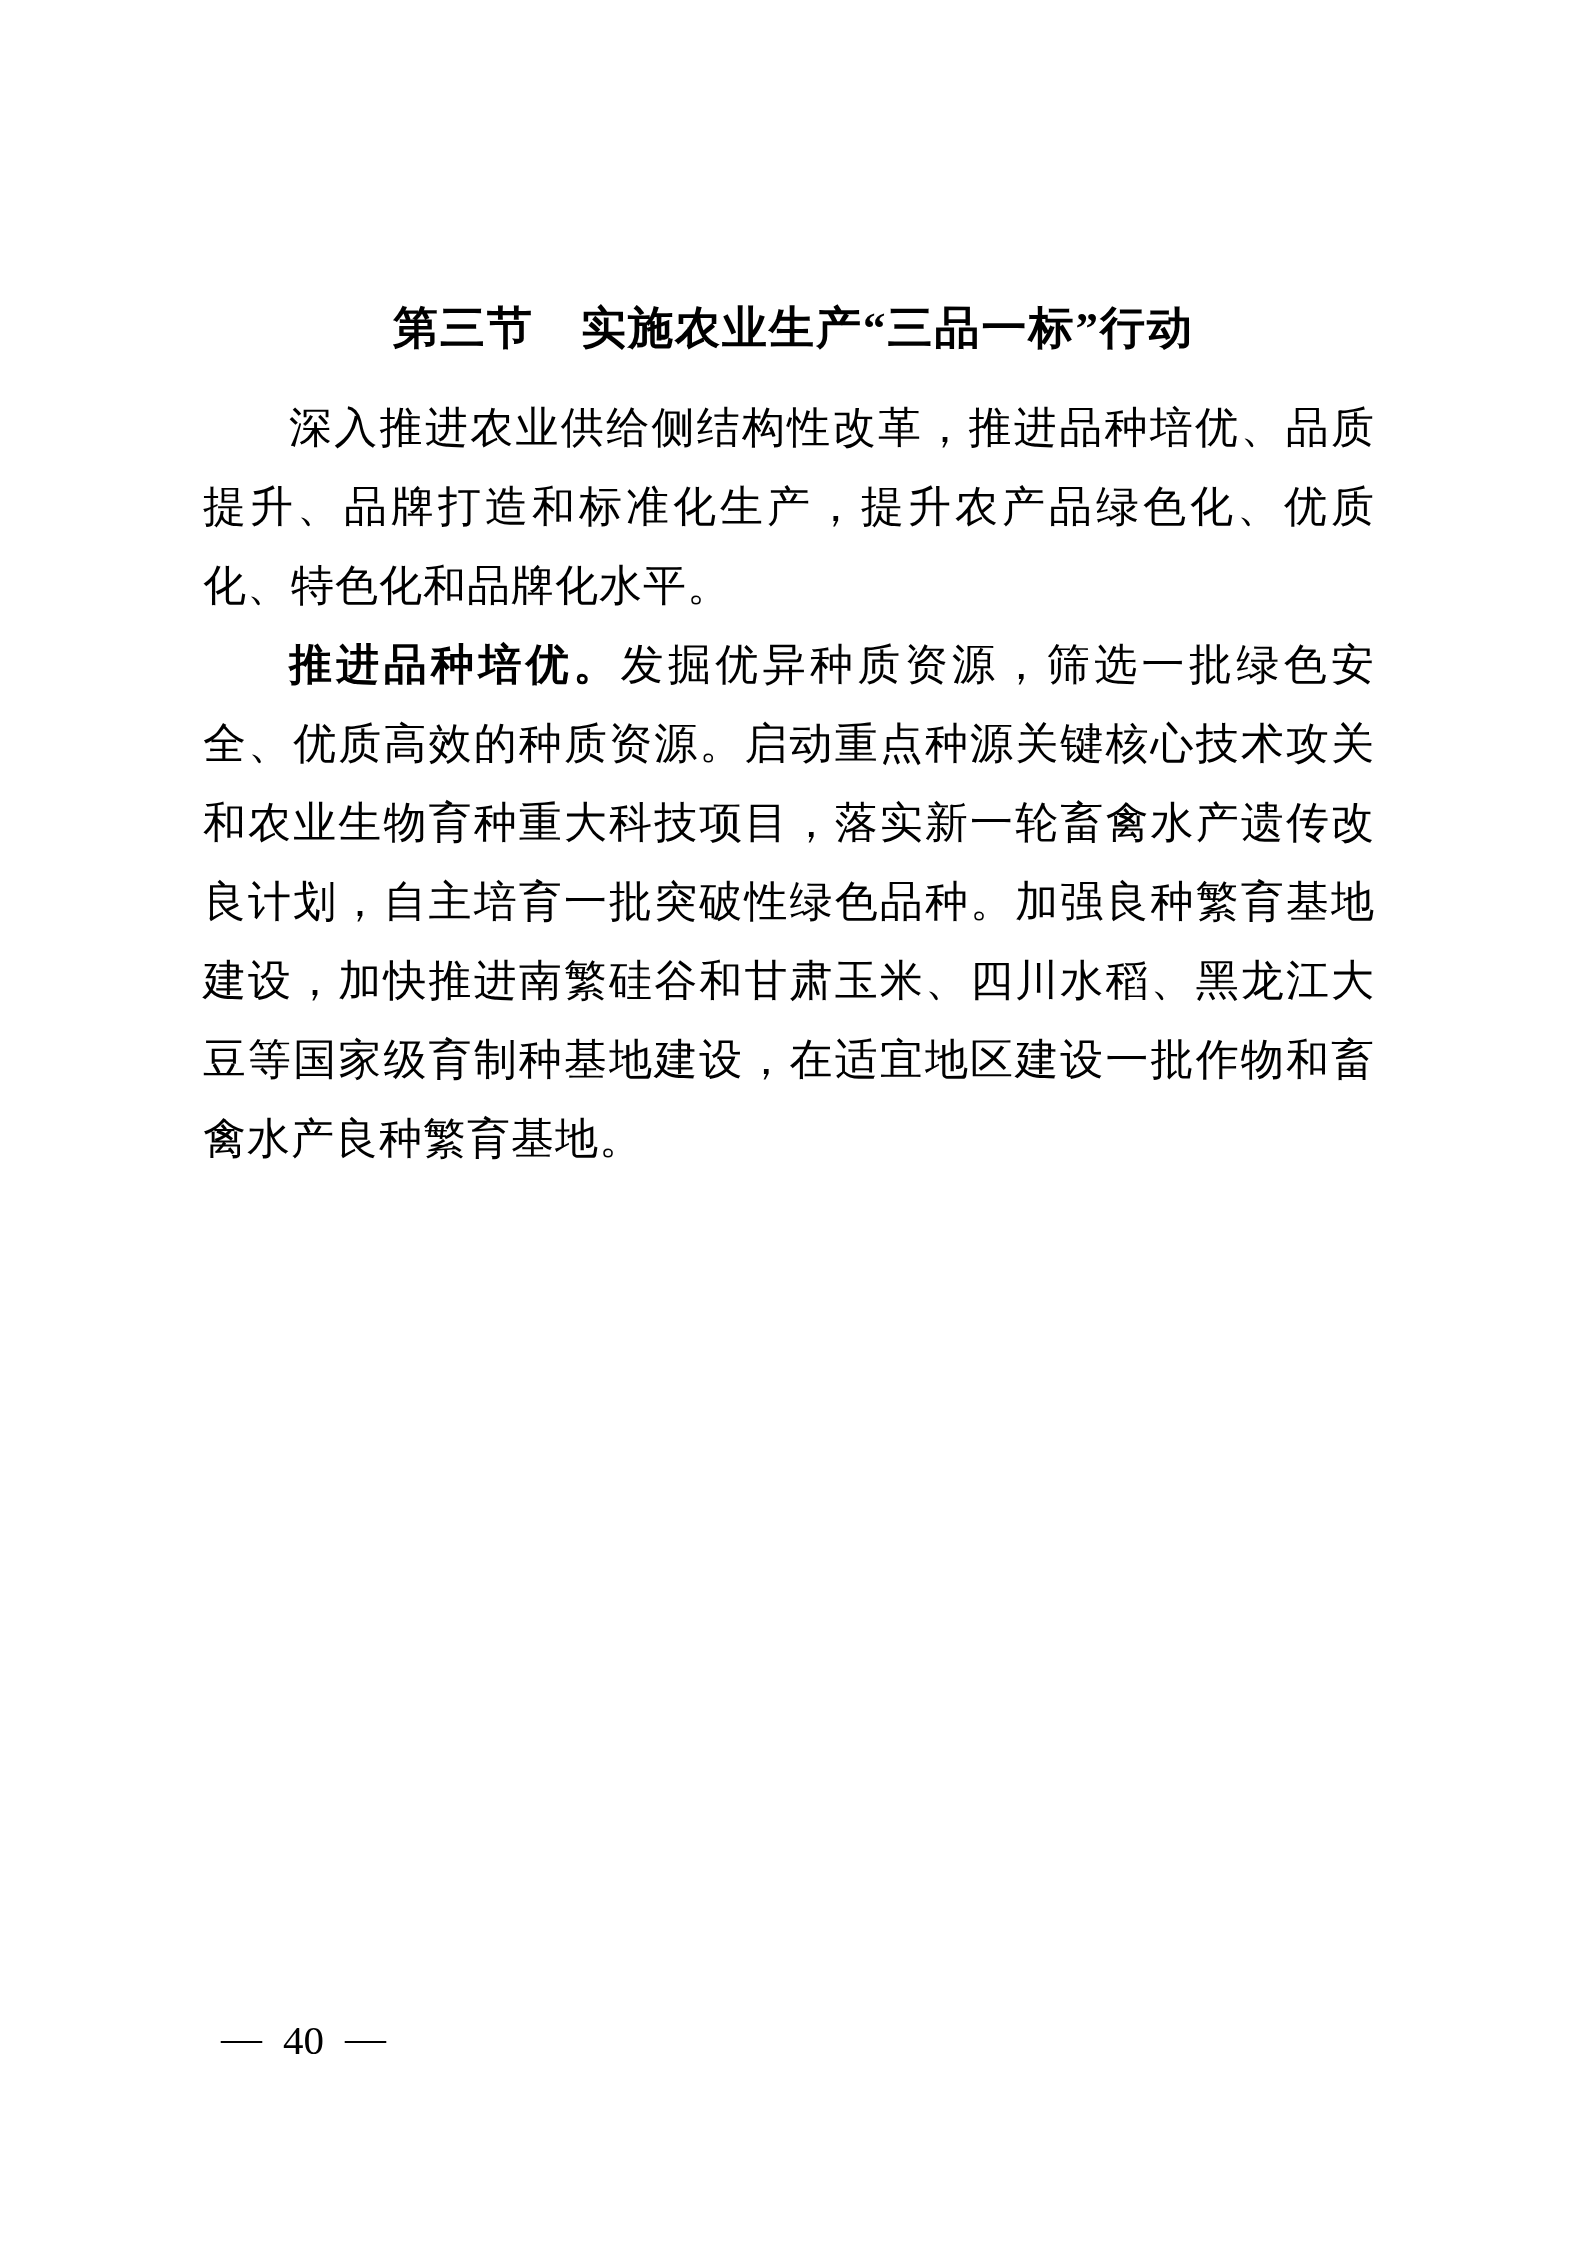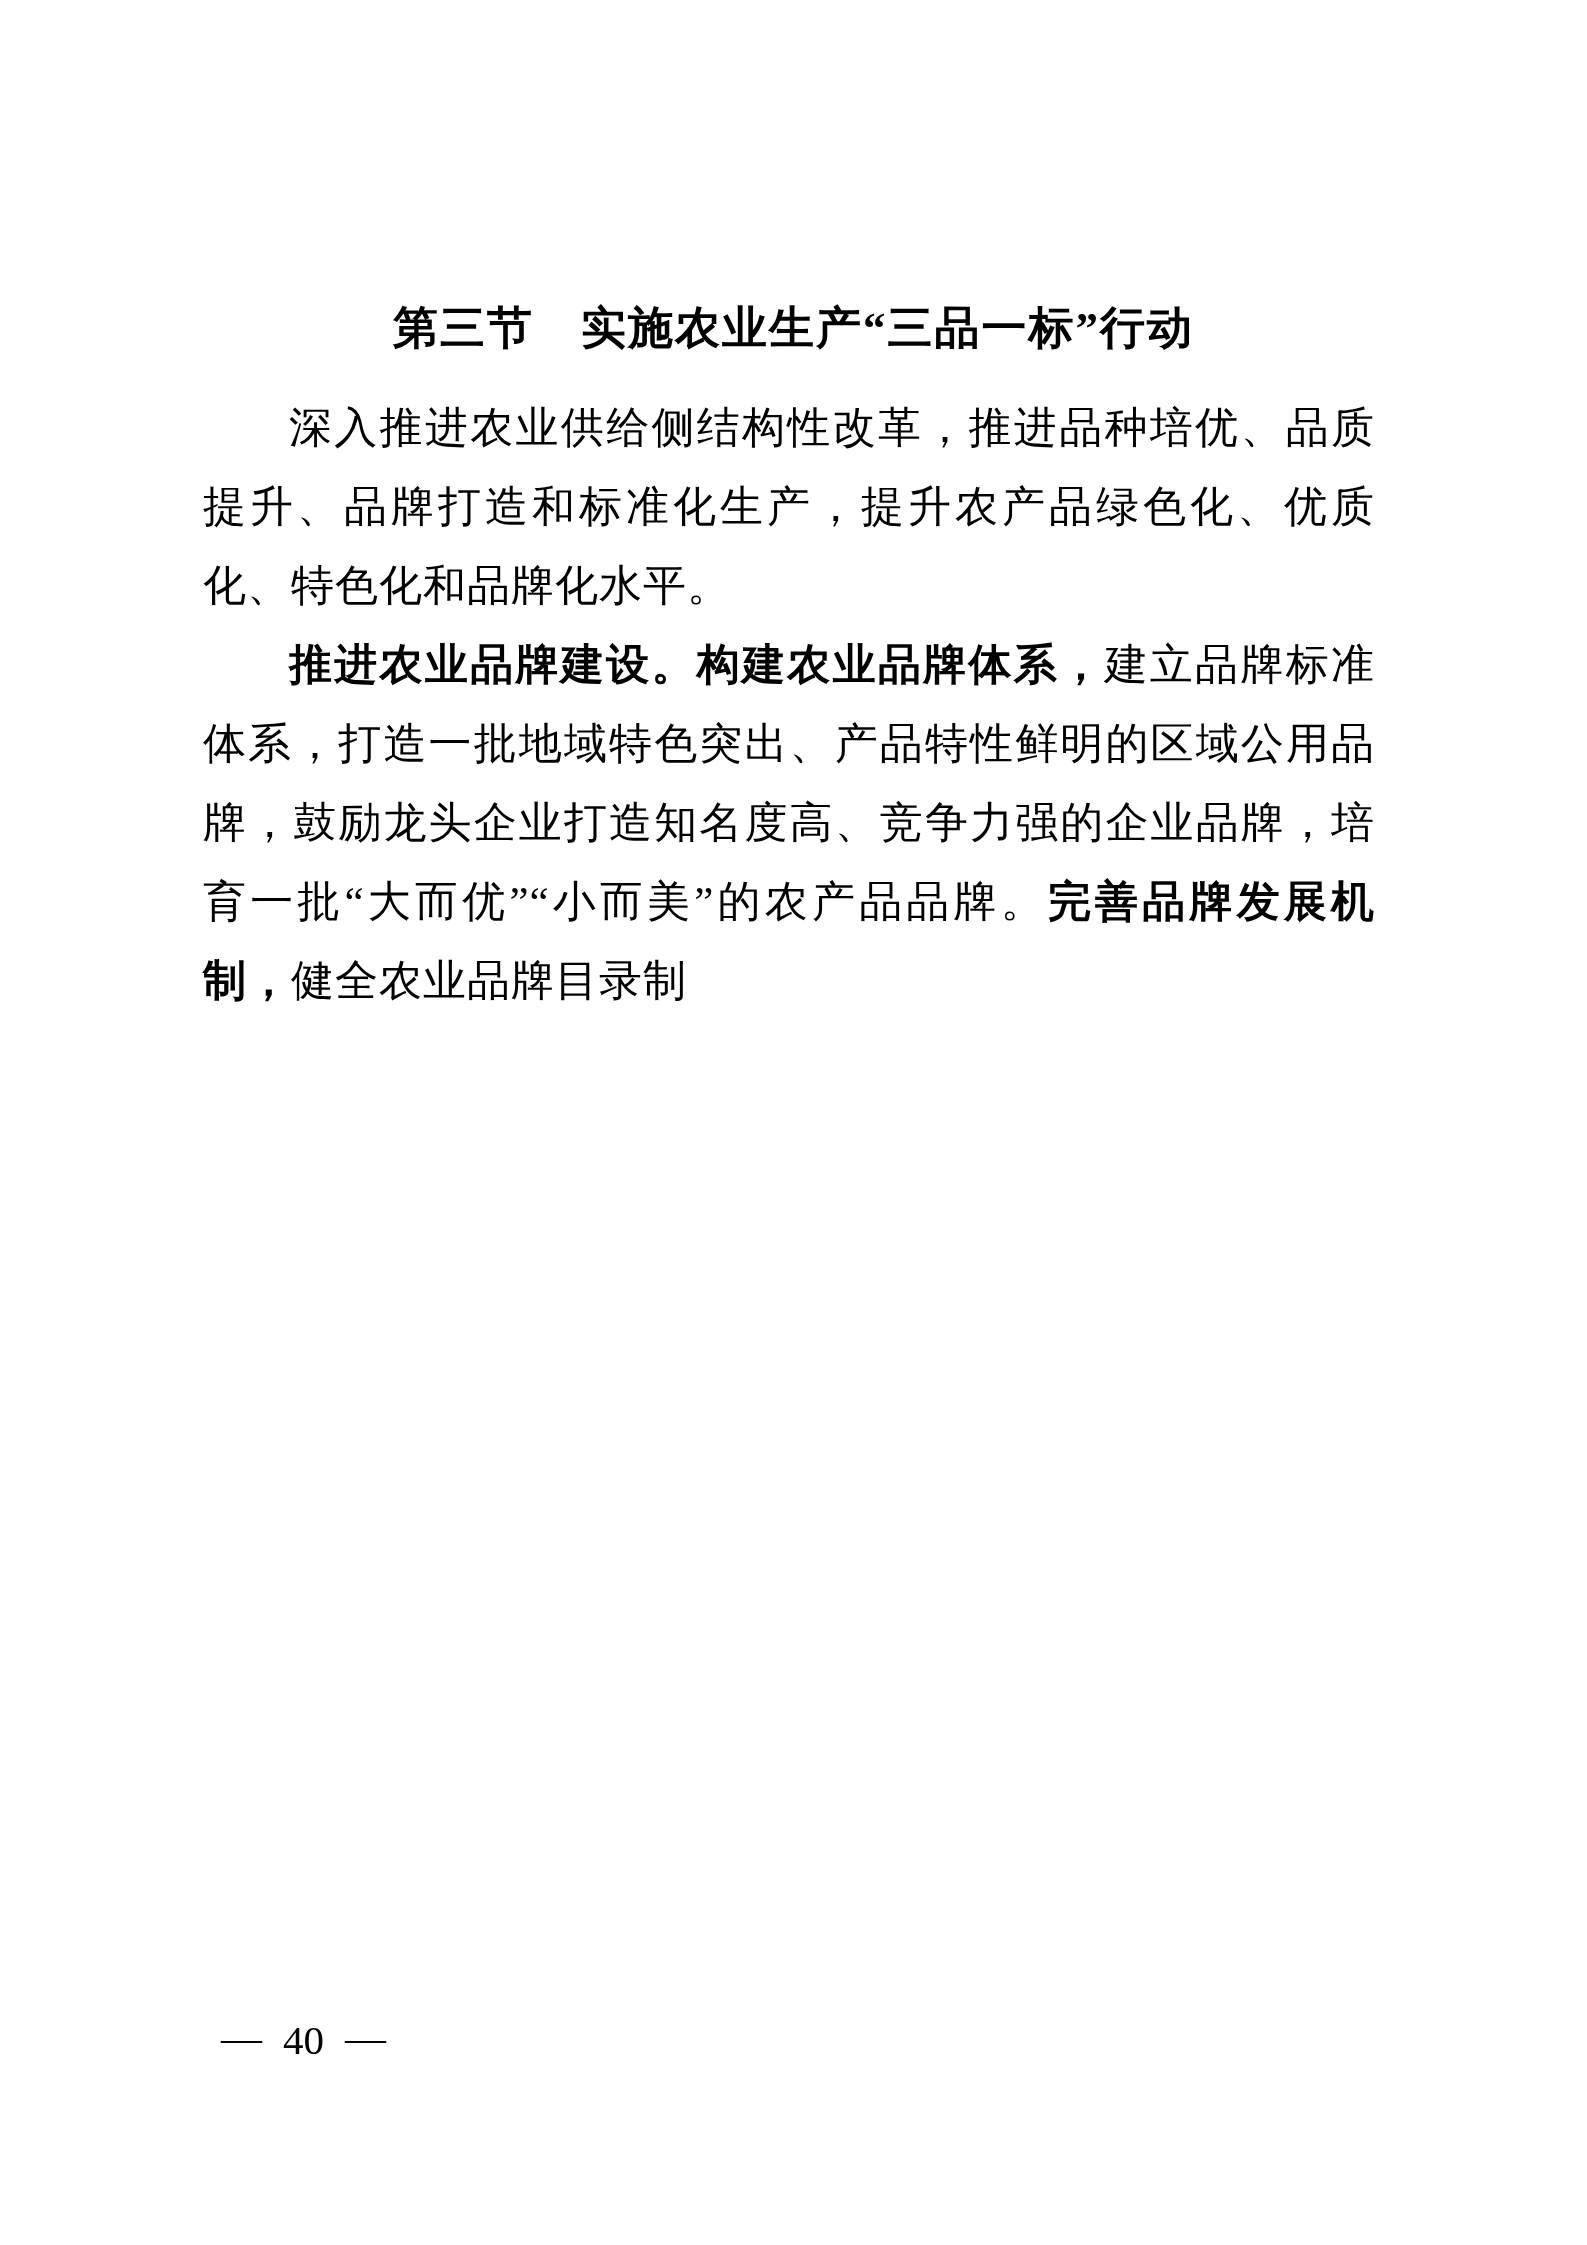--- a/index.html
+++ b/index.html
@@ -66,23 +66,23 @@
 <body>
 
 <div class="page">
 
   <h1 class="section-title">第三节　实施农业生产“三品一标”行动</h1>
 
   <div class="body-text">
 
     <p class="para"><span>深入推进农业供给侧结构性改革，推进品种培优、品质提升、品牌打造和标准化生产，提升农产品绿色化、优质化、特色化和品牌化水平。</span></p>
 
+    <p class="para"><span class="b">推进品种培优。</span><span>发掘优异种质资源，筛选一批绿色安全、优质高效的种质资源。启动重点种源关键核心技术攻关和农业生物育种重大科技项目，落实新一轮畜禽水产遗传改良计划，自主培育一批突破性绿色品种。加强良种繁育基地建设，加快推进南繁硅谷和甘肃玉米、四川水稻、黑龙江大豆等国家级育制种基地建设，在适宜地区建设一批作物和畜禽水产良种繁育基地。</span></p>
 
 
-    <p class="para"><span class="b">推进农业品牌建设。构建农业品牌体系，</span><span>建立品牌标准体系，打造一批地域特色突出、产品特性鲜明的区域公用品牌，鼓励龙头企业打造知名度高、竞争力强的企业品牌，培育一批“大而优”“小而美”的农产品品牌。</span><span class="b">完善品牌发展机制，</span><span>健全农业品牌目录制</span></p>
 
   </div>
 
   <div class="page-footer">
     <span class="dash">—</span>
     <span class="pagenum">40</span>
     <span class="dash">—</span>
   </div>
 
 </div>

